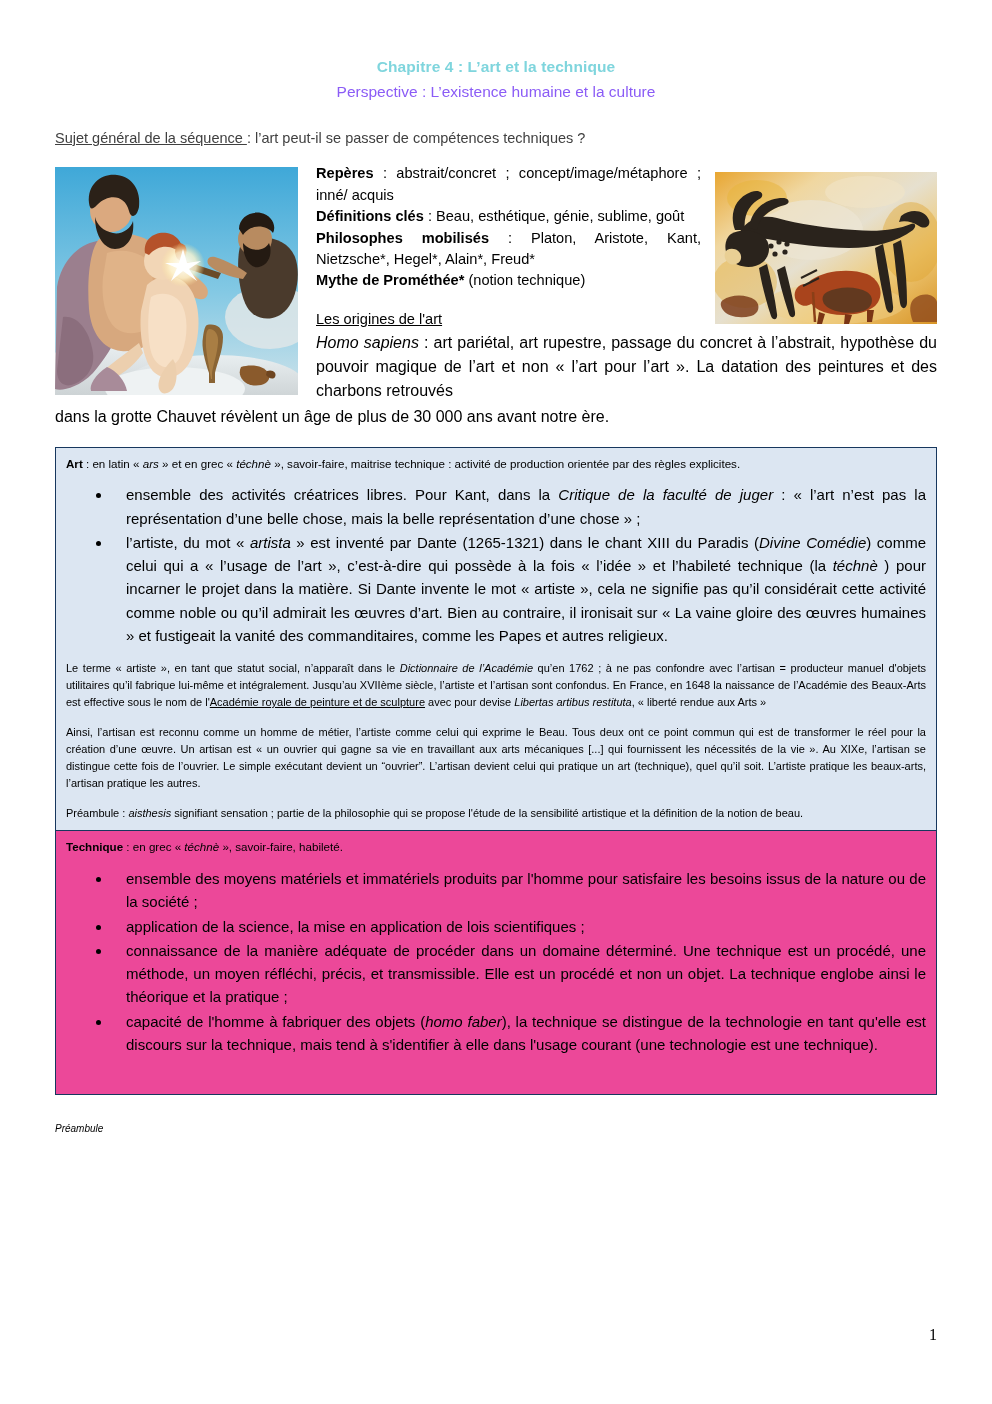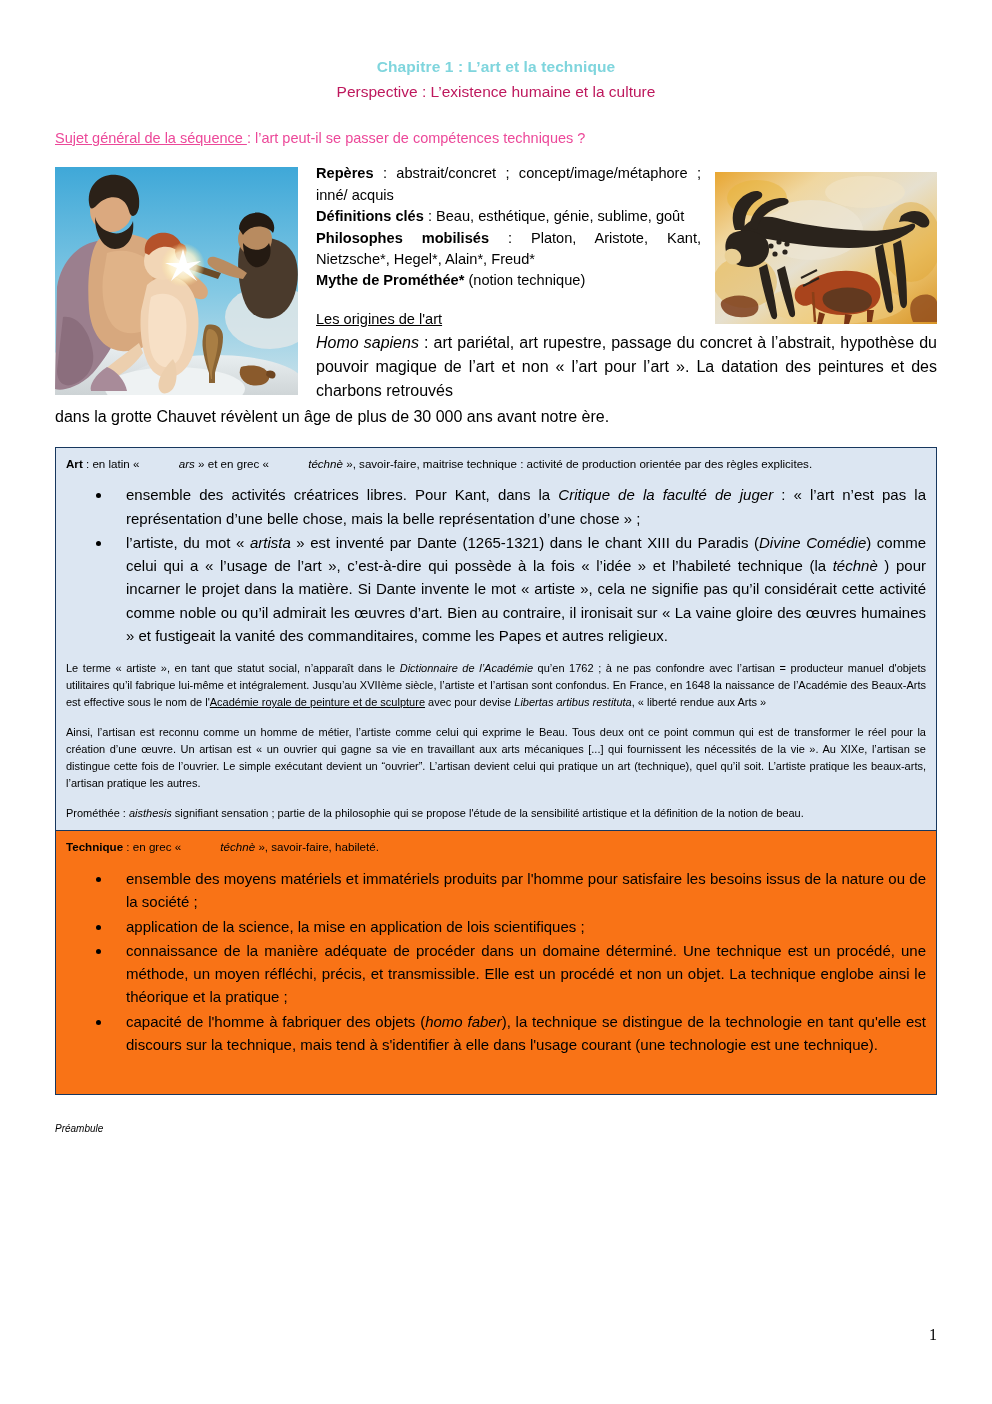--- a/index.html
+++ b/index.html
@@ -30,30 +30,30 @@
   }
   .chapter-title {
     font-size: 15.5px;
     font-weight: bold;
     color: #7fd5dd;
     letter-spacing: 0.1px;
     line-height: 1.45;
   }
   .perspective-title {
     font-size: 15.5px;
-    color: #be185d;
+    color: #8b5cf6;
     line-height: 1.45;
     margin-top: 3px;
   }
 
   
   .subject-line {
     margin-top: 24px;
     font-size: 14.5px;
-    color: #ec4899;
+    color: #404040;
     line-height: 1.4;
   }
   .subject-line .u { text-decoration: underline; }
 
   
   .intro {
     margin-top: 15px;
     position: relative;
   }
   .prometheus-img {
@@ -98,32 +98,32 @@
   .defbox {
     margin-top: 18px;
     border: 1px solid #17375e;
     box-sizing: border-box;
   }
   .box-art {
     background: #dce6f2;
     padding: 0;
   }
   .box-tech {
-    background: #f97316;
+    background: #ec4899;
     border-top: 1px solid #17375e;
     padding: 0;
   }
   .boxpad { padding: 7px 10px 8px 10px; }
   .boxline {
     font-size: 11.6px;
     line-height: 1.52;
     text-align: justify;
   }
   .boxline b { font-weight: bold; }
-  .boxline i { font-style: italic; margin-left: 36px; }
+  .boxline i { font-style: italic; }
   ul.bl {
     margin: 11px 0 4px 0;
     padding-left: 46px;
     list-style: disc;
   }
   ul.bl li {
     font-size: 15px;
     line-height: 1.55;
     text-align: justify;
     padding-left: 14px;
@@ -160,21 +160,21 @@
     font-size: 16px;
     font-family: "Liberation Serif", serif;
   }
 </style>
 </head>
 <body>
 
 <div class="page">
 
   <div class="title-block">
-    <div class="chapter-title">Chapitre 1 : L’art et la technique</div>
+    <div class="chapter-title">Chapitre 4 : L’art et la technique</div>
     <div class="perspective-title">Perspective : L’existence humaine et la culture</div>
   </div>
 
   <div class="subject-line"><span class="u">Sujet général de la séquence </span><span>: l’art peut-il se passer de compétences techniques ?</span></div>
 
   <div class="intro">
 
     <svg class="prometheus-img" viewBox="0 0 243 228" preserveAspectRatio="none" xmlns="http://www.w3.org/2000/svg">
       <defs>
         <linearGradient id="skyg" x1="0" y1="0" x2="0" y2="1">
@@ -321,21 +321,21 @@
 
         <ul class="bl">
           <li><span>ensemble des activités créatrices libres. Pour Kant, dans la </span><i>Critique de la faculté de juger</i><span> : « l’art n’est pas la représentation d’une belle chose, mais la belle représentation d’une chose » ;</span></li>
           <li><span>l’artiste, du mot « </span><i>artista</i><span> » est inventé par Dante (1265-1321) dans le chant XIII du Paradis (</span><i>Divine Comédie</i><span>) comme celui qui a « l’usage de l’art », c’est-à-dire qui possède à la fois « l’idée » et l’habileté technique (la </span><i>téchnè</i><span> ) pour incarner le projet dans la matière. Si Dante invente le mot « artiste », cela ne signifie pas qu’il considérait cette activité comme noble ou qu’il admirait les œuvres d’art. Bien au contraire, il ironisait sur « La vaine gloire des œuvres humaines » et fustigeait la vanité des commanditaires, comme les Papes et autres religieux.</span></li>
         </ul>
 
         <div class="para"><span>Le terme « artiste », en tant que statut social, n’apparaît dans le </span><i>Dictionnaire de l’Académie</i><span> qu’en 1762 ; à ne pas confondre avec l’artisan = producteur manuel d'objets utilitaires qu’il fabrique lui-même et intégralement. Jusqu’au XVIIème siècle, l’artiste et l’artisan sont confondus. En France, en 1648 la naissance de l’Académie des Beaux-Arts est effective sous le nom de l'</span><span class="u">Académie royale de peinture et de sculpture</span><span> avec pour devise </span><i>Libertas artibus restituta</i><span>, « liberté rendue aux Arts »</span></div>
 
         <div class="para">Ainsi, l’artisan est reconnu comme un homme de métier, l’artiste comme celui qui exprime le Beau. Tous deux ont ce point commun qui est de transformer le réel pour la création d’une œuvre. Un artisan est « un ouvrier qui gagne sa vie en travaillant aux arts mécaniques [...] qui fournissent les nécessités de la vie ». Au XIXe, l’artisan se distingue cette fois de l’ouvrier. Le simple exécutant devient un “ouvrier”. L’artisan devient celui qui pratique un art (technique), quel qu’il soit. L’artiste pratique les beaux-arts, l’artisan pratique les autres.</div>
 
-        <div class="para"><span>Prométhée : </span><i>aisthesis</i><span> signifiant sensation ; partie de la philosophie qui se propose l'étude de la sensibilité artistique et la définition de la notion de beau.</span></div>
+        <div class="para"><span>Préambule : </span><i>aisthesis</i><span> signifiant sensation ; partie de la philosophie qui se propose l'étude de la sensibilité artistique et la définition de la notion de beau.</span></div>
       </div>
     </div>
 
     <div class="box-tech">
       <div class="boxpad">
         <div class="boxline"><b>Technique</b><span> : en grec « </span><i>téchnè</i><span> », savoir-faire, habileté.</span></div>
 
         <ul class="bl">
           <li>ensemble des moyens matériels et immatériels produits par l'homme pour satisfaire les besoins issus de la nature ou de la société ;</li>
           <li>application de la science, la mise en application de lois scientifiques ;</li>

